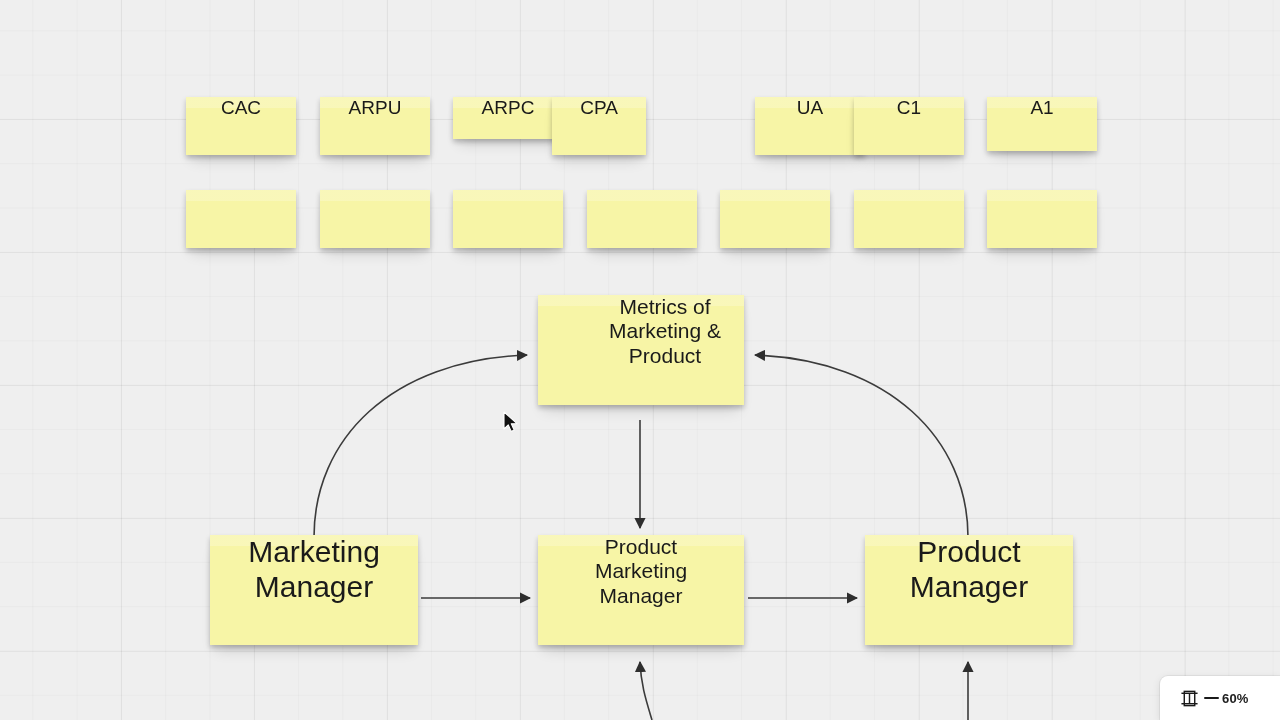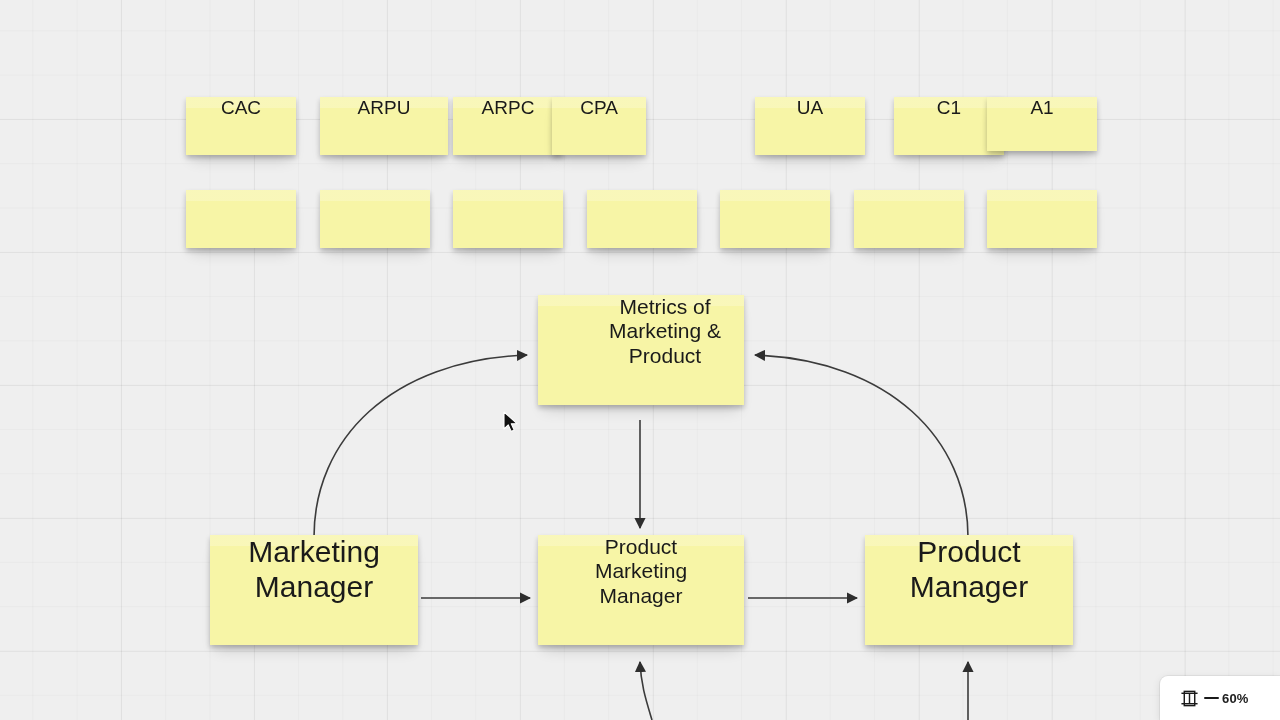--- a/index.html
+++ b/index.html
@@ -104,33 +104,33 @@
 
     <path d="M 652 720 C 646 700 641 685 640 662" fill="none" stroke="#3b3b3b" stroke-width="1.6" marker-end="url(#ah)"></path>
 
     <path d="M 968 720 L 968 662" fill="none" stroke="#3b3b3b" stroke-width="1.6" marker-end="url(#ah)"></path>
   </svg>
 
   <div>
     <div class="note small" style="left:186px;top:97px;width:110px;height:58px;">
       <span class="note-inner">CAC</span>
     </div>
-    <div class="note small" style="left:320px;top:97px;width:128px;height:58px;">
+    <div class="note small" style="left:320px;top:97px;width:110px;height:58px;">
       <span class="note-inner">ARPU</span>
     </div>
-    <div class="note small" style="left:453px;top:97px;width:110px;height:58px;">
+    <div class="note small" style="left:453px;top:97px;width:110px;height:42px;">
       <span class="note-inner">ARPC</span>
     </div>
     <div class="note small" style="left:552px;top:97px;width:94px;height:58px;">
       <span class="note-inner">CPA</span>
     </div>
     <div class="note small" style="left:720px;top:97px;width:110px;height:58px;margin-left:35px;">
       <span class="note-inner">UA</span>
     </div>
-    <div class="note small" style="left:854px;top:97px;width:110px;height:58px;margin-left:40px;">
+    <div class="note small" style="left:854px;top:97px;width:110px;height:58px;">
       <span class="note-inner">C1</span>
     </div>
     <div class="note small" style="left:987px;top:97px;width:110px;height:54px;">
       <span class="note-inner">A1</span>
     </div>
   </div>
 
   <div>
     <div class="note small" style="left:186px;top:190px;width:110px;height:58px;">
       <span class="note-inner"></span>

